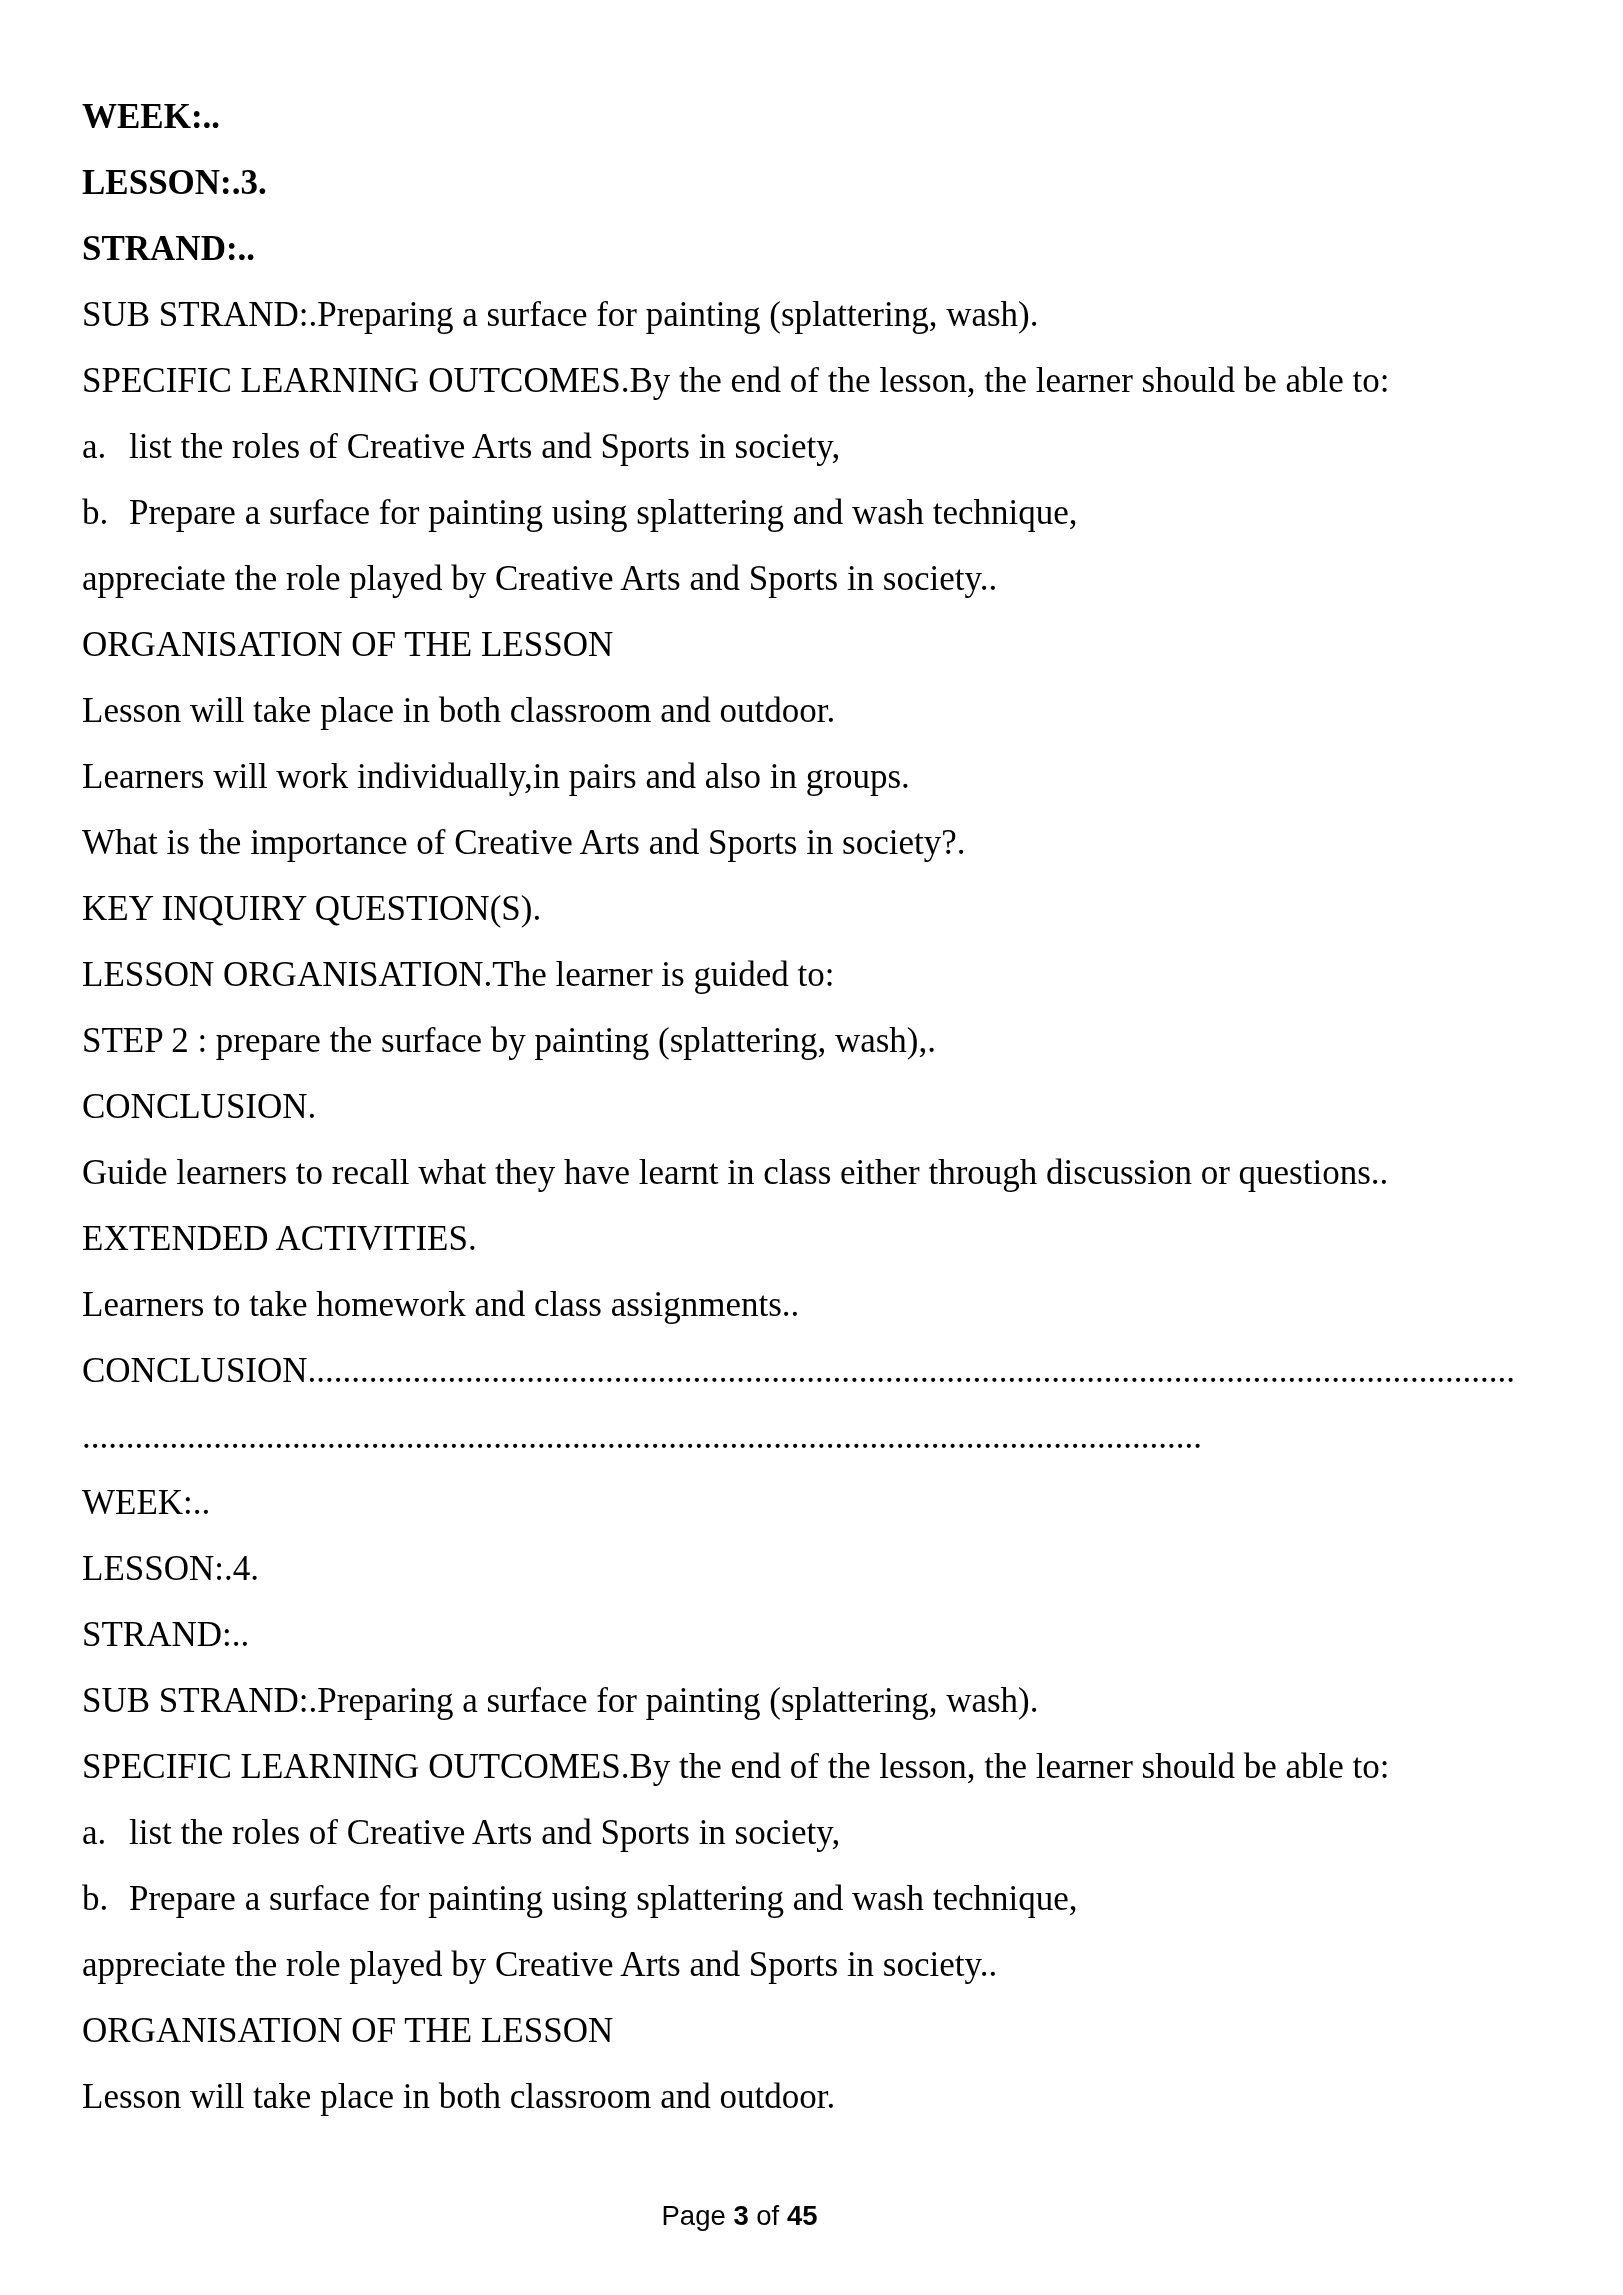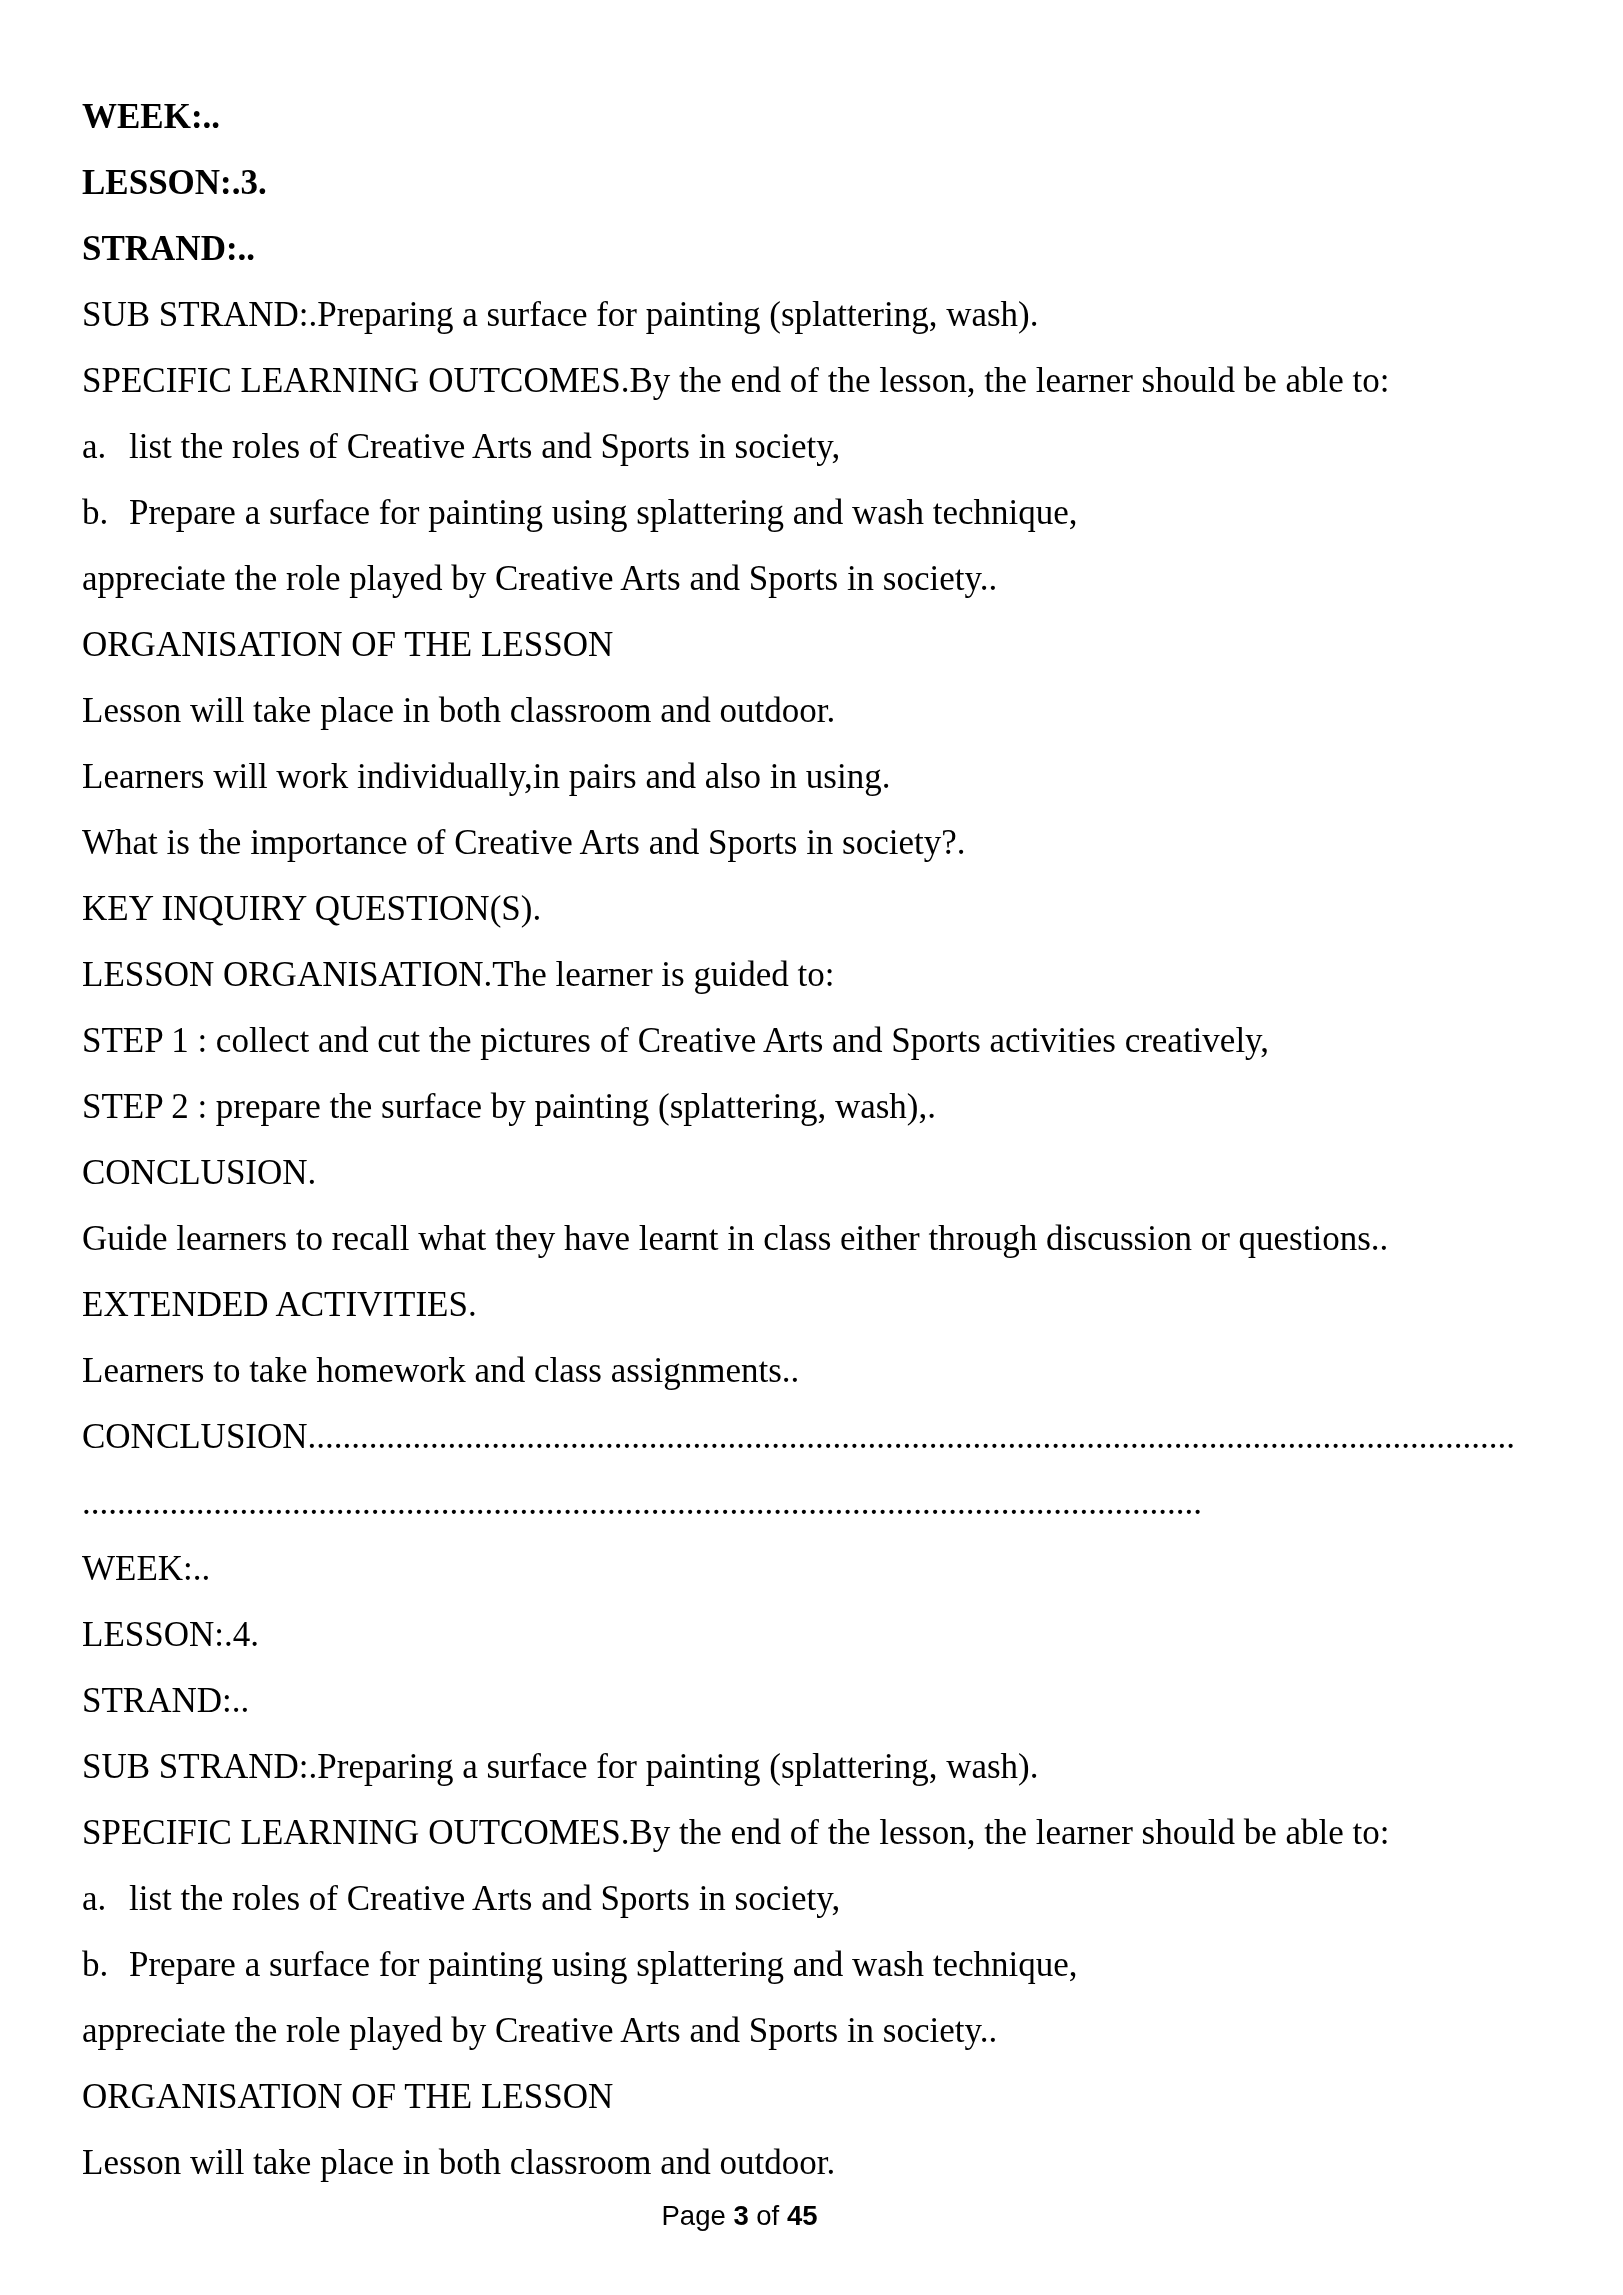--- a/index.html
+++ b/index.html
@@ -60,25 +60,24 @@
     <p class="ln bold">WEEK:..</p>
     <p class="ln bold">LESSON:.3.</p>
     <p class="ln bold">STRAND:..</p>
     <p class="ln">SUB STRAND:.Preparing a surface for painting (splattering, wash).</p>
     <p class="ln">SPECIFIC LEARNING OUTCOMES.By the end of the lesson, the learner should be able to:</p>
     <p class="ln list"><span class="marker">a.</span><span>list the roles of Creative Arts and Sports in society,</span></p>
     <p class="ln list"><span class="marker">b.</span><span>Prepare a surface for painting using splattering and wash technique,</span></p>
     <p class="ln">appreciate the role played by Creative Arts and Sports in society..</p>
     <p class="ln">ORGANISATION OF THE LESSON</p>
     <p class="ln">Lesson will take place in both classroom and outdoor.</p>
-    <p class="ln">Learners will work individually,in pairs and also in using.</p>
+    <p class="ln">Learners will work individually,in pairs and also in groups.</p>
     <p class="ln">What is the importance of Creative Arts and Sports in society?.</p>
     <p class="ln">KEY INQUIRY QUESTION(S).</p>
     <p class="ln">LESSON ORGANISATION.The learner is guided to:</p>
-    <p class="ln">STEP 1 : collect and cut the pictures of Creative Arts and Sports activities creatively,</p>
     <p class="ln">STEP 2 : prepare the surface by painting (splattering, wash),.</p>
     <p class="ln">CONCLUSION.</p>
     <p class="ln">Guide learners to recall what they have learnt in class either through discussion or questions..</p>
     <p class="ln">EXTENDED ACTIVITIES.</p>
     <p class="ln">Learners to take homework and class assignments..</p>
     <p class="ln"><span>CONCLUSION</span><span>..........................................................................................................................................</span></p>
     <p class="ln">................................................................................................................................</p>
     <p class="ln">WEEK:..</p>
     <p class="ln">LESSON:.4.</p>
     <p class="ln">STRAND:..</p>

